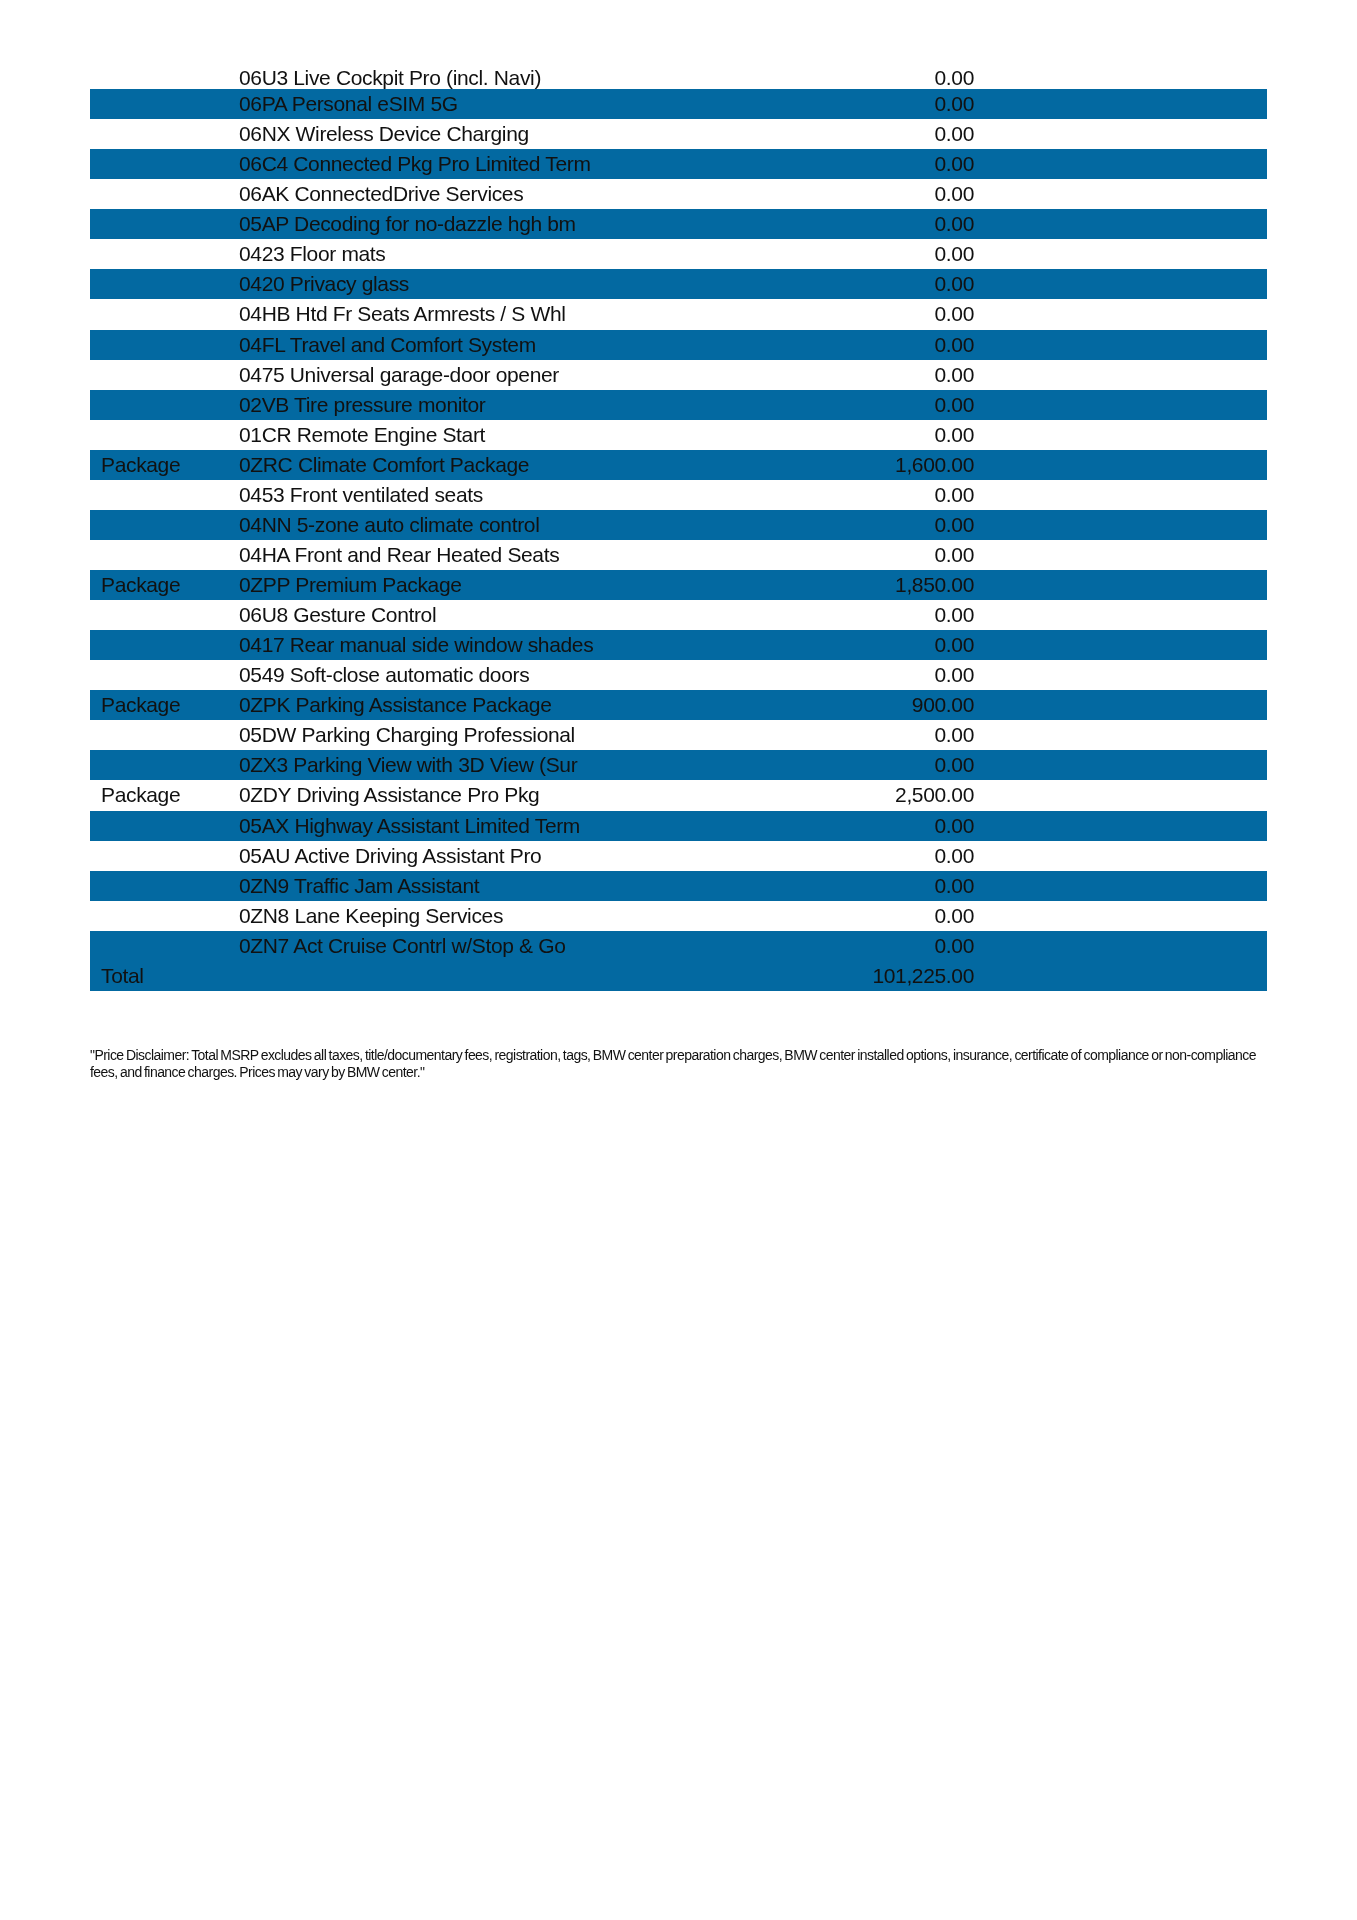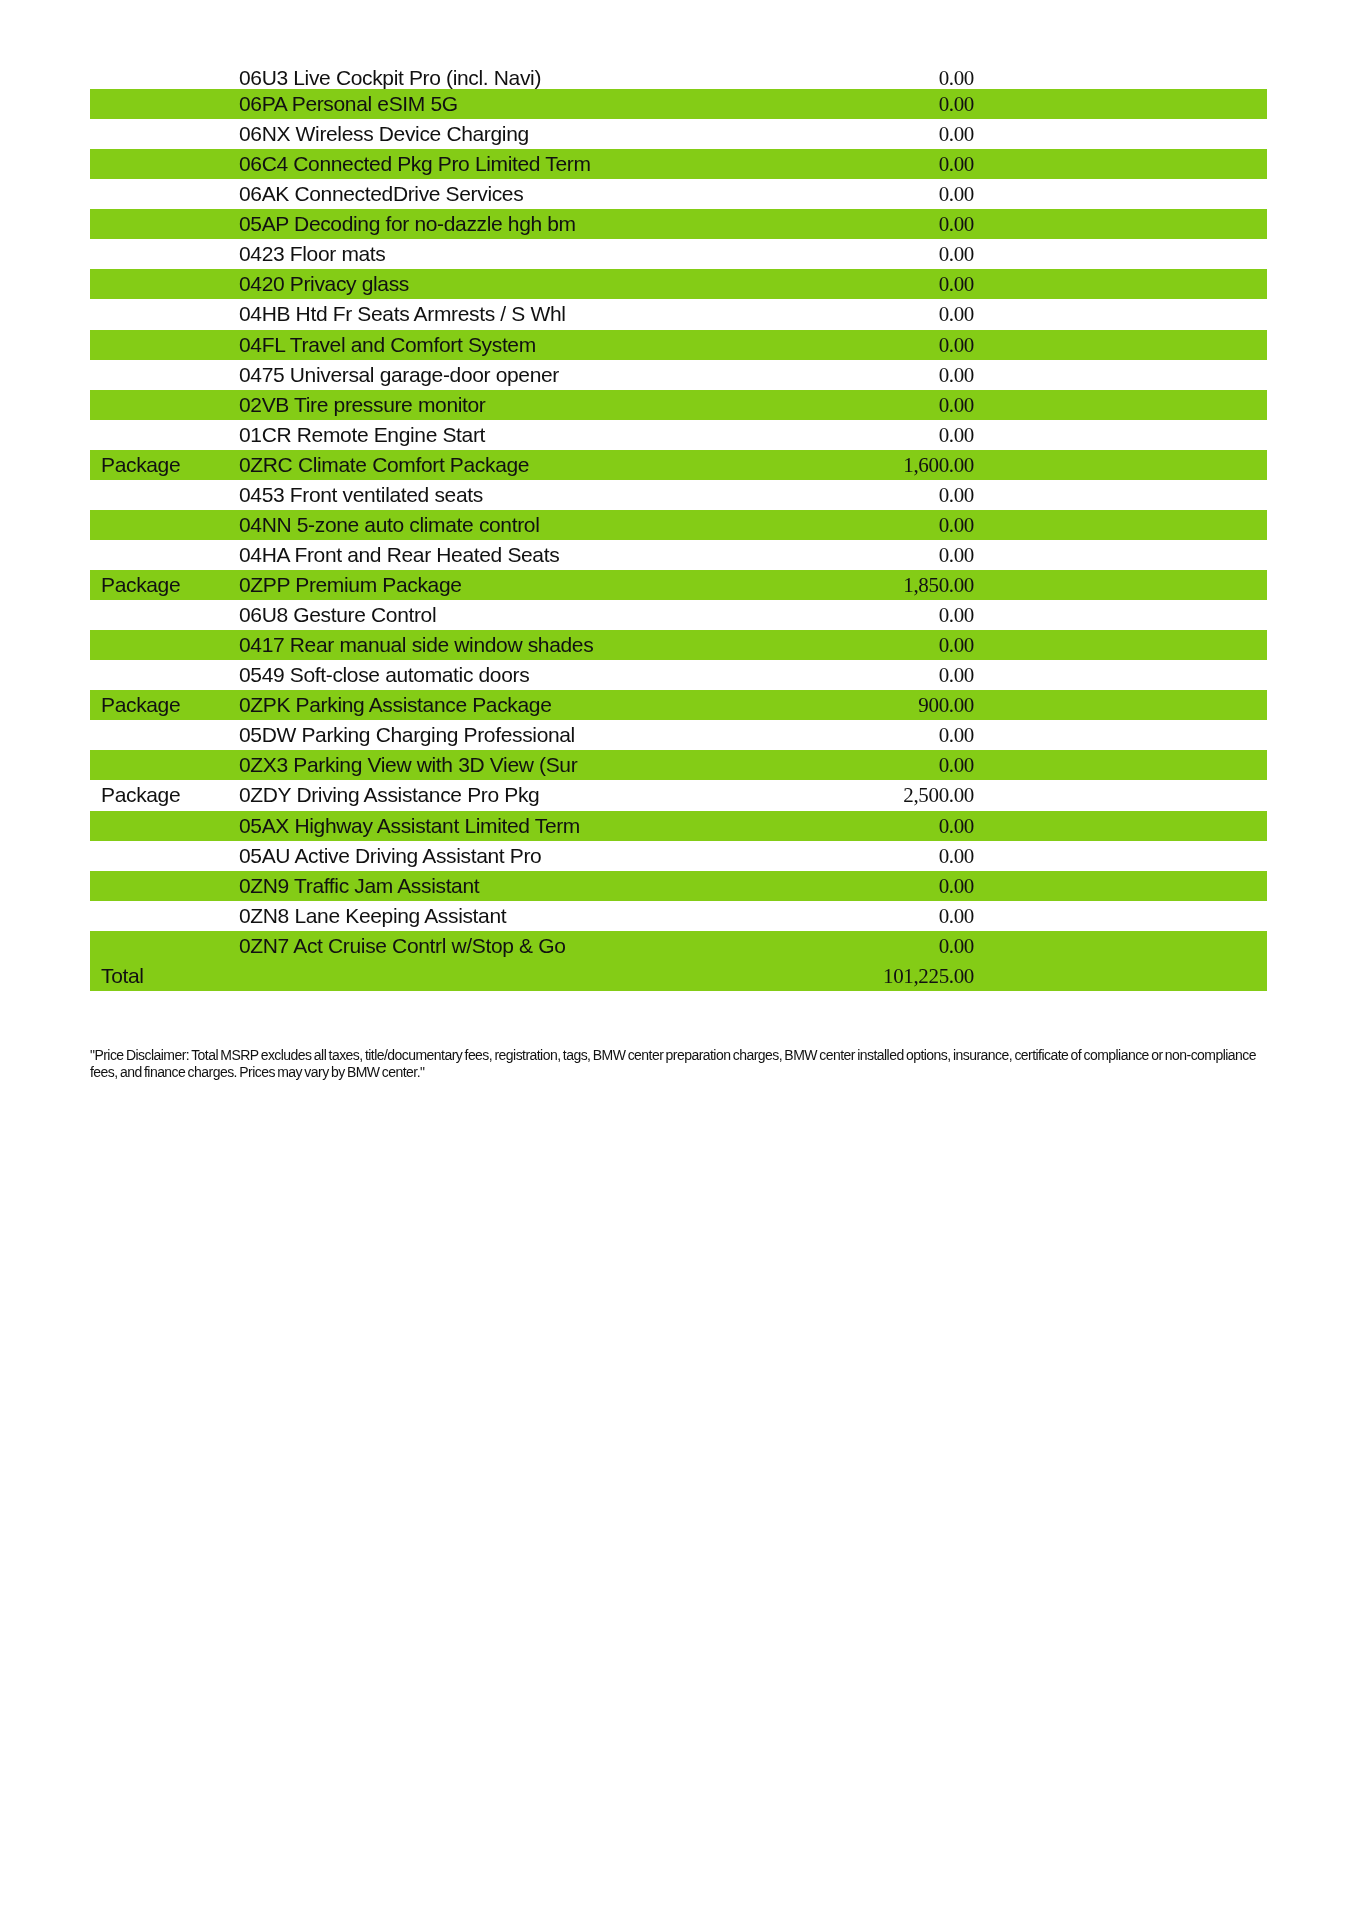--- a/index.html
+++ b/index.html
@@ -26,42 +26,41 @@
       height: 30.07px;
       font-size: 21px;
       letter-spacing: -0.35px;
       line-height: 30px;
     }
     .row.first {
       height: 26px;
       line-height: 30px;
     }
     .row.shaded {
-      background: #84cc16;
+      background: #0369a1;
     }
     .row .cat {
       position: absolute;
       left: 11px;
       top: 0;
       white-space: nowrap;
       text-align: right;
     }
     .row .desc {
       position: absolute;
       left: 149px;
       top: 0;
       white-space: nowrap;
     }
     .row .amt {
       position: absolute;
       right: 293px;
       top: 0;
       text-align: left;
       white-space: nowrap;
-      font-family: Liberation Serif, serif;
     }
     #disclaimer {
       position: absolute;
       left: 90px;
       top: 1047px;
       width: 1180px;
       font-size: 14px;
       line-height: 17px;
       letter-spacing: -0.55px;
       word-spacing: -1px;
@@ -207,21 +206,21 @@
     <span class="desc">05AU Active Driving Assistant Pro</span>
     <span class="amt">0.00</span>
   </div>
   <div class="row shaded">
     <span class="cat"></span>
     <span class="desc">0ZN9 Traffic Jam Assistant</span>
     <span class="amt">0.00</span>
   </div>
   <div class="row">
     <span class="cat"></span>
-    <span class="desc">0ZN8 Lane Keeping Assistant</span>
+    <span class="desc">0ZN8 Lane Keeping Services</span>
     <span class="amt">0.00</span>
   </div>
   <div class="row shaded">
     <span class="cat"></span>
     <span class="desc">0ZN7 Act Cruise Contrl w/Stop &amp; Go</span>
     <span class="amt">0.00</span>
   </div>
   <div class="row shaded">
     <span class="cat">Total</span>
     <span class="desc"></span>

